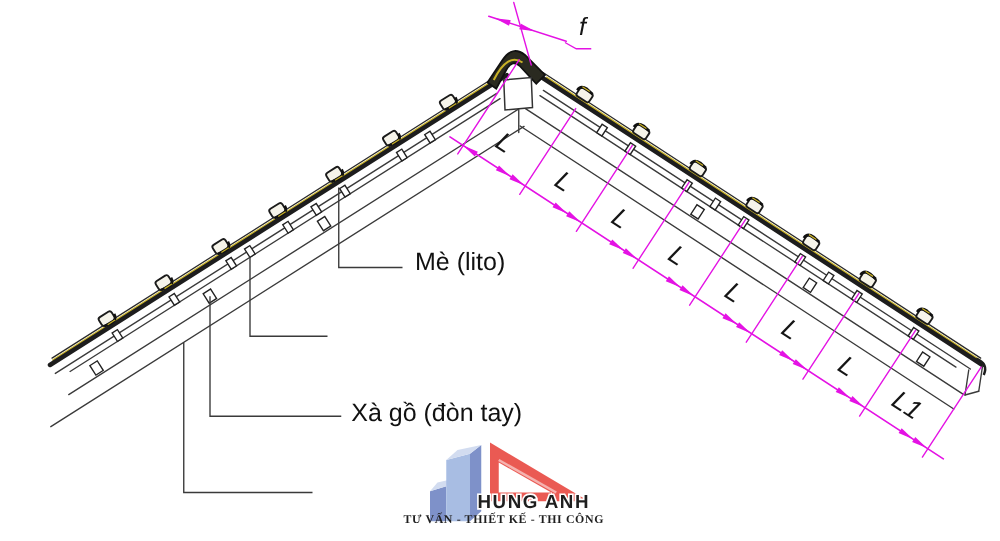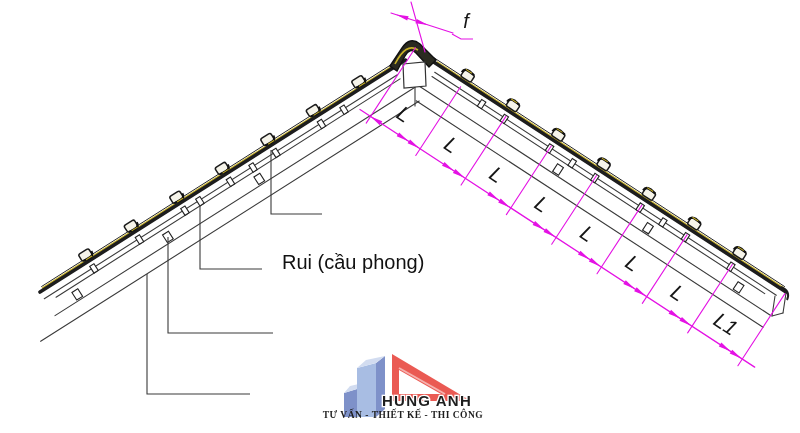--- a/index.html
+++ b/index.html
@@ -255,14 +255,15 @@
           <polygon points="376,363 385,356 385,409 376,417" fill="#6d82c2"></polygon>
           <polygon points="357,368 366,360 385,356 376,363" fill="#ccd8ef"></polygon>
           <path d="M392,354 L471,401 L392,401 Z M399,370 L441,394 L399,394 Z" fill="#e8443c" fill-rule="evenodd"></path>
           <path d="M399,368 L445,394" stroke="#f4a8a4" stroke-width="2" fill="none"></path>
         </g>
       <text class="logo-name" x="427" y="406" text-anchor="middle">HUNG ANH</text>
       <text class="logo-tagline" x="403" y="418" text-anchor="middle">TƯ VẤN - THIẾT KẾ - THI CÔNG</text>
     </g>
   </svg>
 
-  <div class="callout" style="left:282px;top:251px">Rui (cầu phong)</div>
+  <div class="callout" style="left:332px;top:199px">Mè (lito)</div>
+  <div class="callout" style="left:281px;top:320px">Xà gồ (đòn tay)</div>
 </div>
 
 </body></html>

